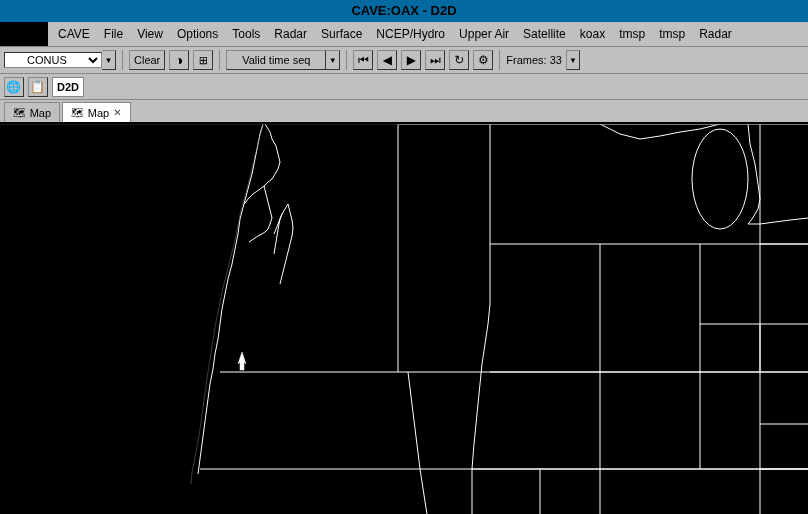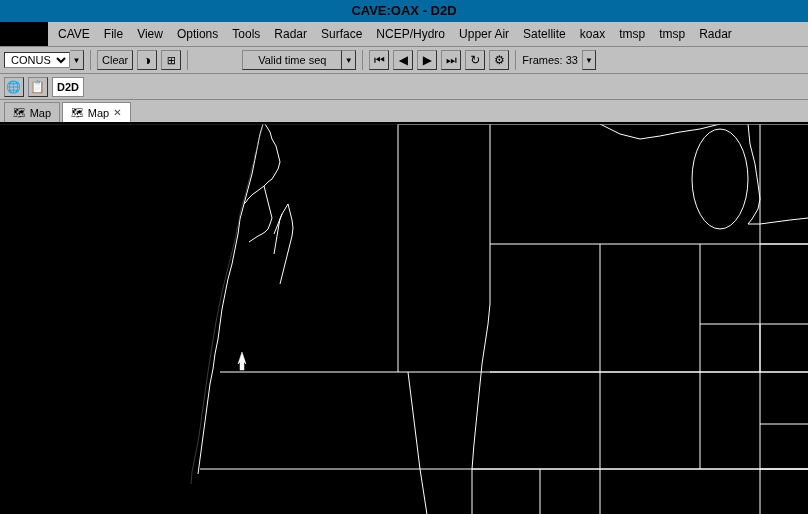--- a/index.html
+++ b/index.html
@@ -46,21 +46,21 @@
       border-top: 1px solid #888;
       border-bottom: 1px solid #888;
     }
 
     .toolbar-select {
       background: #fff;
       color: #000;
       border: 1px inset #888;
       font-size: 11px;
       height: 16px;
-      padding: 0 2px;
+      padding: 0 18px;
     }
 
     .toolbar-btn {
       background: #c0c0c0;
       border: 1px outset #888;
       color: #000;
       font-size: 11px;
       height: 20px;
       padding: 4px 4px;
       cursor: pointer;
@@ -201,21 +201,21 @@
 
   <div class="toolbar-btn">Clear</div>
 
   <div class="toolbar-icon-btn" style="font-size:14px;">◑</div>
 
   <div class="toolbar-icon-btn" style="font-size:11px;">⊞</div>
 
   <div class="separator"></div>
 
   <div class="toolbar-dropdown-group">
-    <div class="toolbar-btn" style="min-width:100px;margin-left:48px;">Valid time seq</div>
+    <div class="toolbar-btn" style="min-width:100px;">Valid time seq</div>
     <div class="toolbar-icon-btn dropdown-arrow">▼</div>
   </div>
 
   <div class="separator"></div>
 
   <div class="toolbar-icon-btn" style="font-size:12px;">⏮</div>
   <div class="toolbar-icon-btn" style="font-size:12px;">◀</div>
   <div class="toolbar-icon-btn" style="font-size:12px;">▶</div>
   <div class="toolbar-icon-btn" style="font-size:12px;">⏭</div>
   <div class="toolbar-icon-btn" style="font-size:12px;">↻</div>

